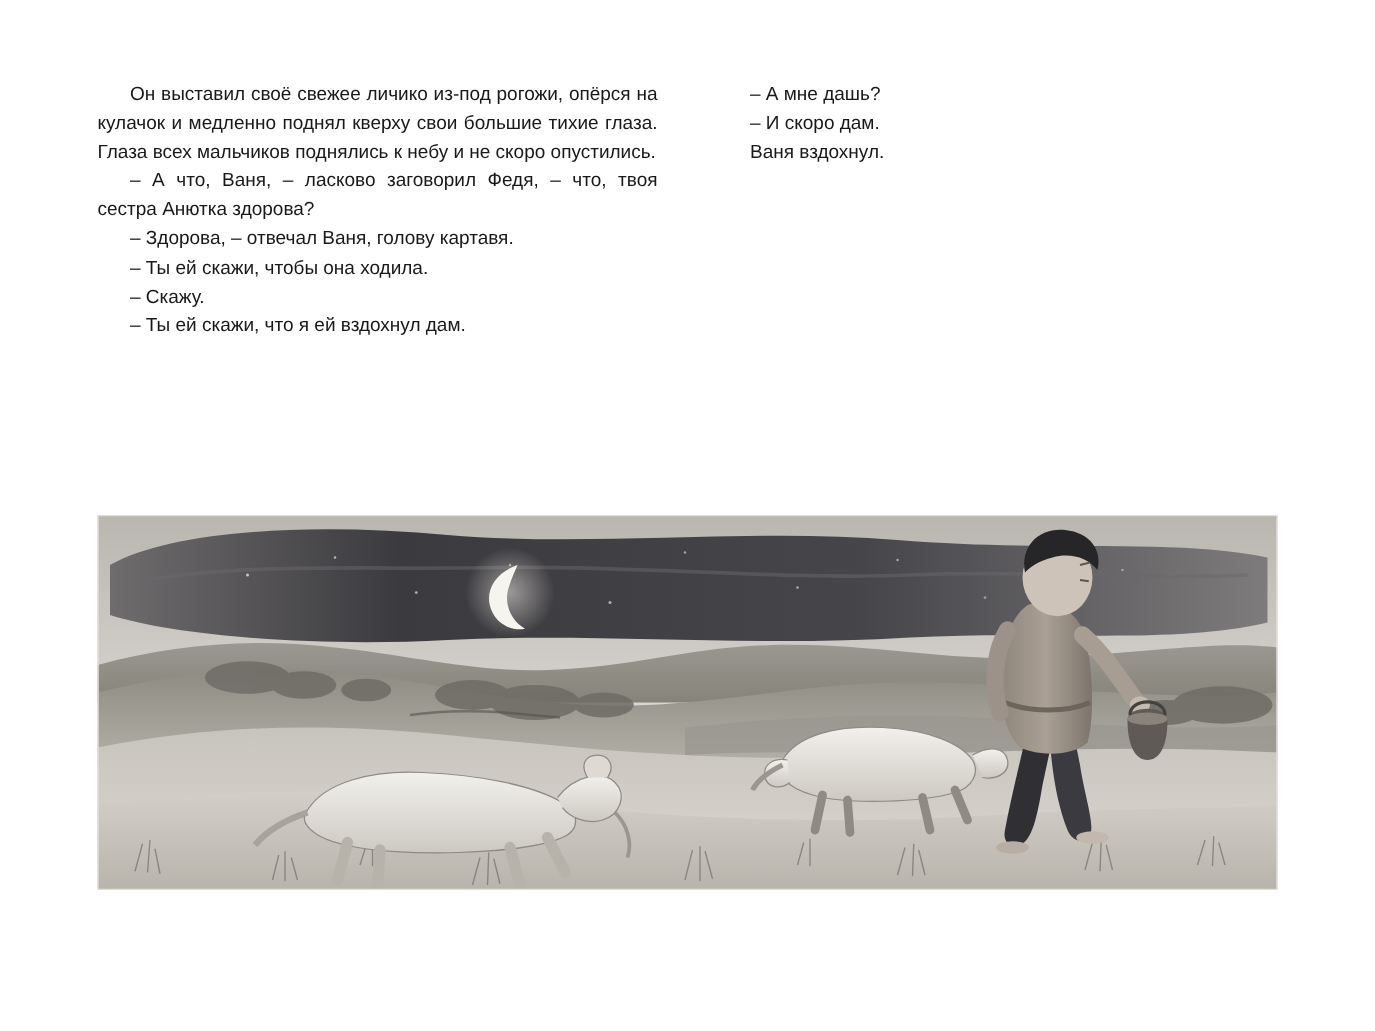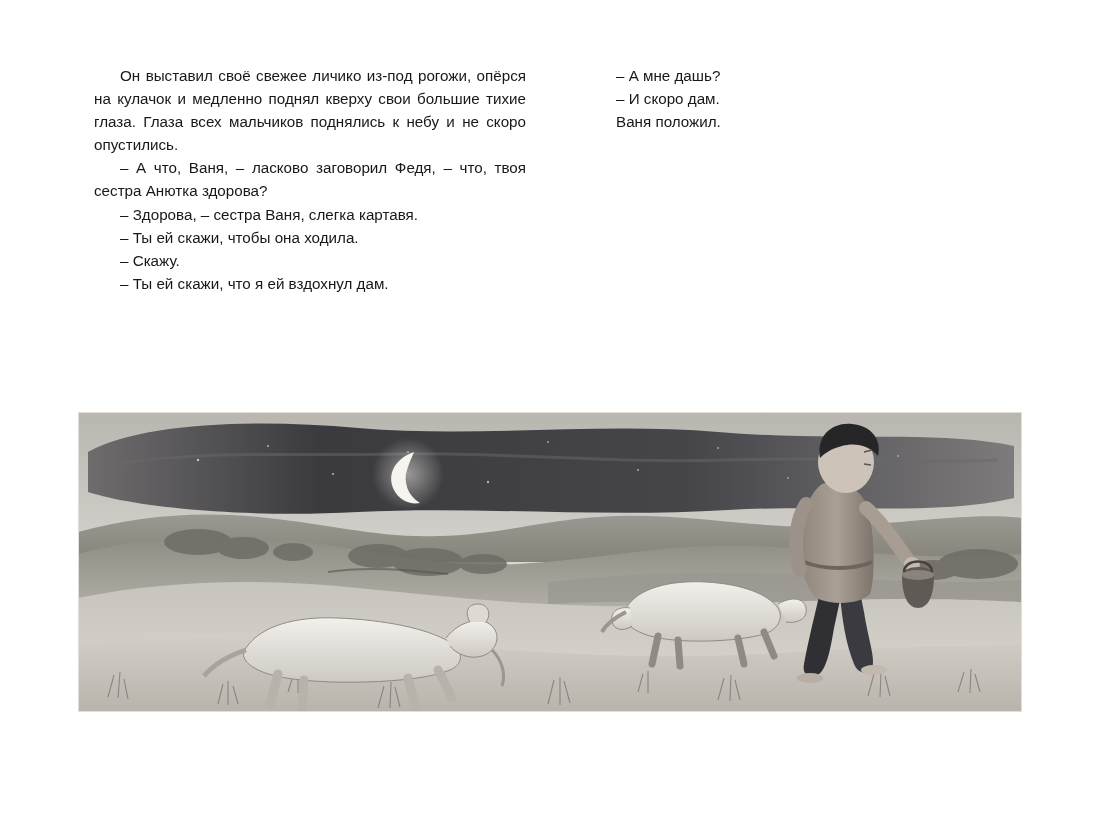--- a/index.html
+++ b/index.html
@@ -22,21 +22,20 @@
   .columns {
     position: absolute;
     left: 78px;
     top: 64px;
     width: 944px;
     display: flex;
     gap: 48px;
   }
   .col {
     width: 448px;
-    margin-left: 16px;
   }
   .para {
     font-size: 15.2px;
     line-height: 1.52;
     color: #18181a;
     text-align: justify;
     margin: 0;
     hyphens: manual;
   }
   .para.indent {
@@ -63,30 +62,30 @@
 </head>
 <body>
 
 <div class="page">
 
   <div class="columns">
 
     <div class="col">
       <p class="para indent">Он выставил своё свежее личико из-под рогожи, опёрся на кулачок и медленно поднял кверху свои большие тихие глаза. Глаза всех мальчиков поднялись к небу и не скоро опустились.</p>
       <p class="para indent">– А что, Ваня, – ласково заговорил Федя, – что, твоя сестра Анютка здорова?</p>
-      <p class="para indent">– Здорова, – сестра Ваня, слегка картавя.</p>
+      <p class="para indent">– Здорова, – отвечал Ваня, голову картавя.</p>
       <p class="para indent">– Ты ей скажи, чтобы она ходила.</p>
       <p class="para indent">– Скажу.</p>
       <p class="para indent">– Ты ей скажи, что я ей вздохнул дам.</p>
     </div>
 
     <div class="col">
       <p class="para indent">– А мне дашь?</p>
       <p class="para indent">– И скоро дам.</p>
-      <p class="para indent">Ваня положил.</p>
+      <p class="para indent">Ваня вздохнул.</p>
     </div>
 
   </div>
 
   <div class="illustration">
     <svg width="944" height="300" viewBox="0 0 944 300" xmlns="http://www.w3.org/2000/svg">
       <defs>
         <linearGradient id="skyGrad" x1="0" y1="0" x2="0" y2="1">
           <stop offset="0%" stop-color="#b9b6b0"></stop>
           <stop offset="100%" stop-color="#d6d3ce"></stop>

